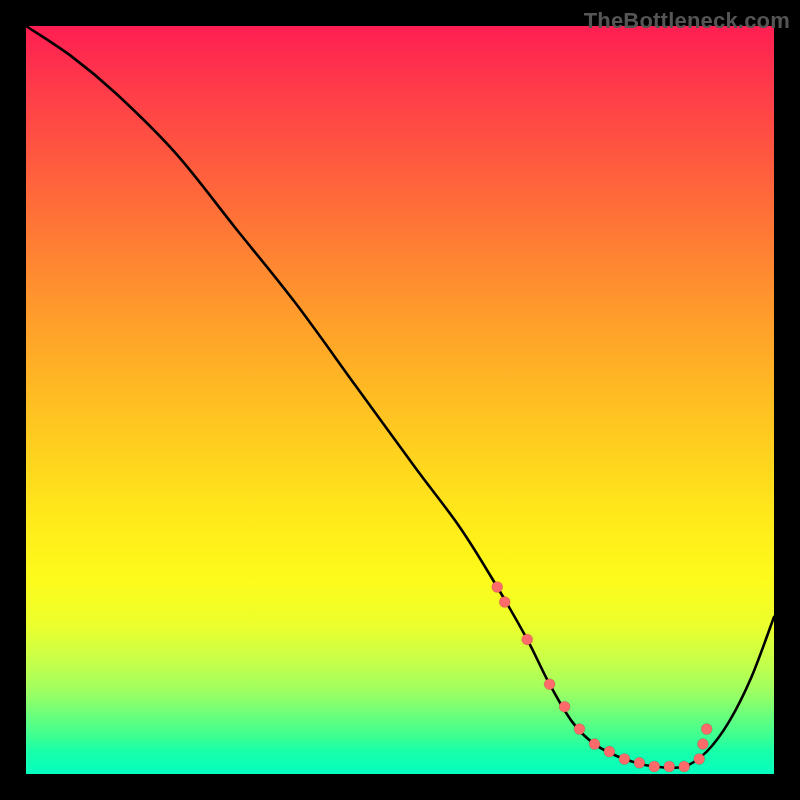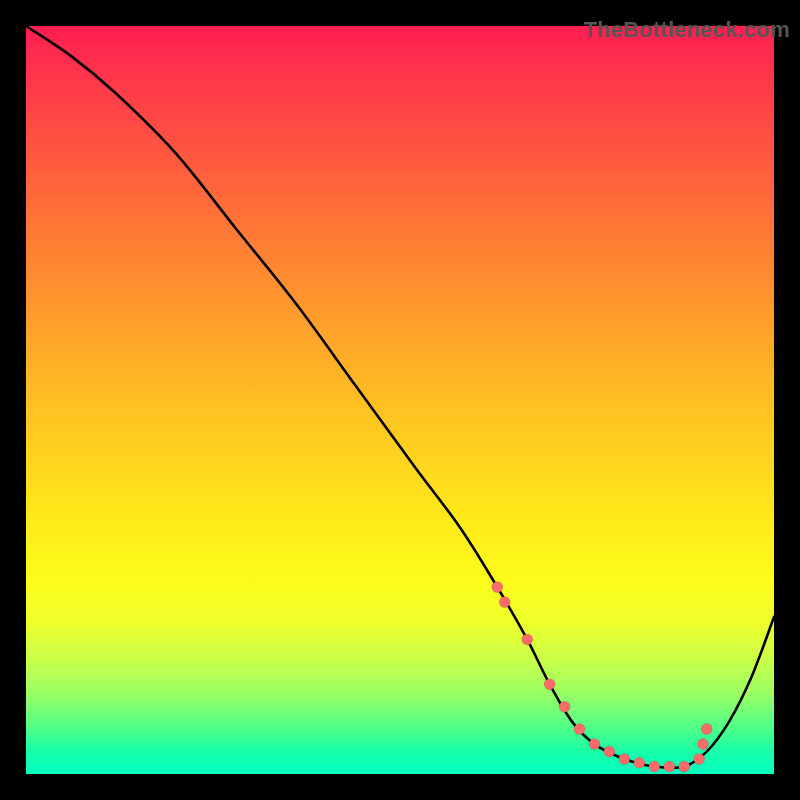--- a/index.html
+++ b/index.html
@@ -12,21 +12,21 @@
     font-family: Arial, Helvetica, sans-serif;
   }
   .frame {
     position: relative;
     width: 800px;
     height: 800px;
     background: #000;
   }
   .watermark {
     position: absolute;
-    top: 17px;
+    top: 8px;
     right: 10px;
     color: #555;
     font-size: 22px;
     font-weight: 600;
     letter-spacing: 0.2px;
     z-index: 50;
   }
   .plot-area {
     position: absolute;
     left: 26px;

